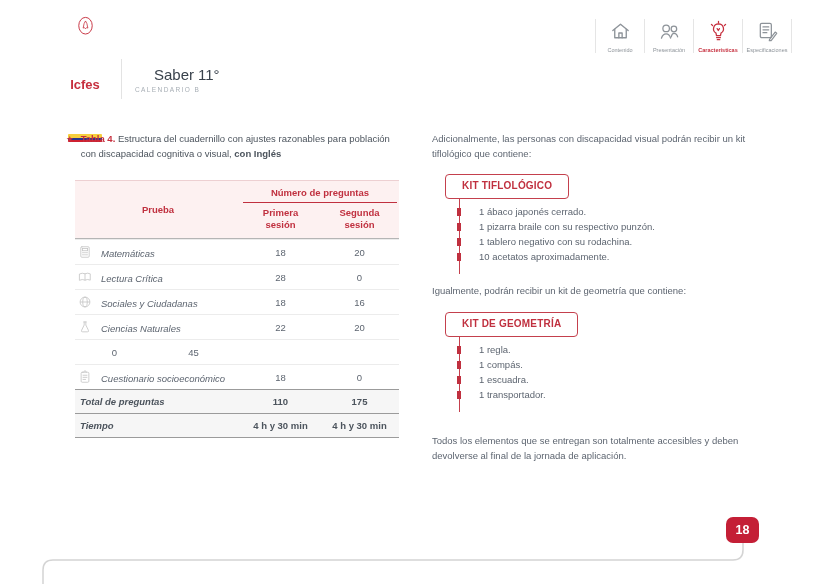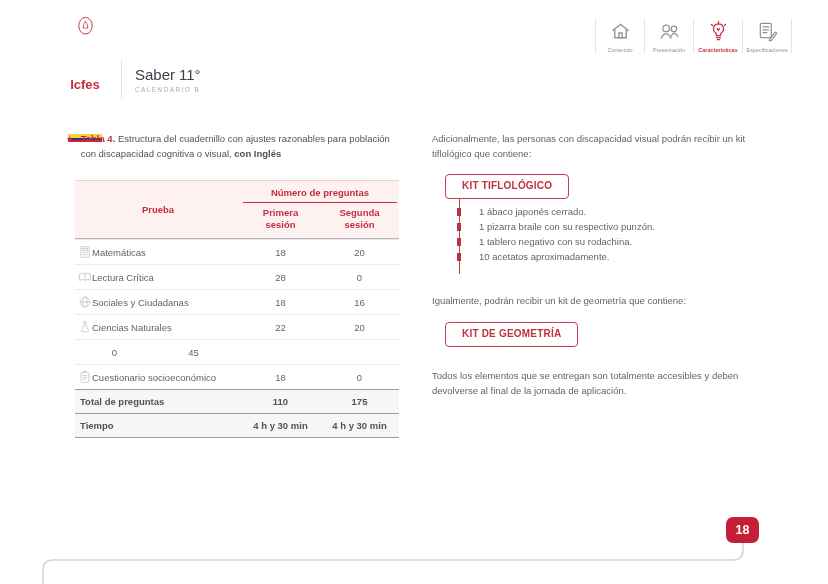--- a/index.html
+++ b/index.html
@@ -9,21 +9,21 @@
   
   .logo-block { position:absolute; left:58px; top:16px; display:flex; align-items:center; }
   .logo-left { display:flex; flex-direction:column; align-items:center; width:54px;gap:40px; }
   .logo-brand { font-size:13px; font-weight:bold; color:#c62f3e; line-height:1; margin-top:1px; }
   .flag { display:flex; flex-direction:column; width:34px; margin-top:3px; border-radius:1px; overflow:hidden; }
   .flag .fy { height:4px; background:#f6cf3d; }
   .flag .fb { height:2px; background:#27348b; }
   .flag .fr { height:2px; background:#cf2030; }
   .logo-divider { width:1px; height:40px; background:#e3e3e3; margin:0 13px 0 9px; }
   .product-title { font-size:15px; color:#39424c; }
-  .product-title .pfx { margin-right:4px; }
+  .product-title .pfx { margin-right:4px;margin-left:19px; }
   .product-title .num { font-weight:normal; }
   .product-sub { font-size:6.5px; letter-spacing:1.4px; color:#a7aeb5; margin-top:3px; }
 
   .nav { position:absolute; right:36px; top:19px; display:flex; }
   .nav-item { width:48px; display:flex; flex-direction:column; align-items:center; padding-top:1px;
               border-left:1px solid #e5e5e5; cursor:pointer; }
   .nav-item:last-child { border-right:1px solid #e5e5e5; }
   .nav-item svg { width:23px; height:23px; }
   .nav-label { font-size:5.5px; color:#8d9399; margin-top:4px; white-space:nowrap; }
   .nav-item.active .nav-label { color:#c62f3e; font-weight:bold; }
@@ -38,38 +38,38 @@
 
   .tbl { margin:19px 0 0 15px; width:324px; font-size:9.5px; color:#5d6570; }
   .tbl-head { background:#fdf1f1; border-top:1px solid #edd0d2; border-bottom:1px solid #b5b5b5; display:flex; }
   .th-prueba { width:166px; display:flex; align-items:center; justify-content:center; color:#c0303f; font-weight:bold; }
   .th-right { width:158px; }
   .th-group { text-align:center; color:#c0303f; font-weight:bold; padding:6px 0 4px; border-bottom:1px solid #c0303f; margin:0 2px; }
   .th-sessions { display:flex; }
   .th-s { width:79px; text-align:center; color:#c0303f; font-weight:bold; padding:4px 9px 7px; box-sizing:border-box; line-height:1.25; }
   .row { display:flex; align-items:center; height:24px; border-top:1px solid #ececec; }
   .row:first-of-type { border-top:none; }
-  .c1 { width:166px; display:flex; align-items:center; padding-left:3px; box-sizing:border-box; }
+  .c1 { width:166px; display:flex; align-items:flex-end; gap:9px; padding-left:3px; box-sizing:border-box;font-style:italic; }
   .c1 svg { width:14px; height:14px; flex:none; }
   .c2, .c3 { width:79px; text-align:center; }
   .sum-row { display:flex; align-items:center; height:23px; background:#f6f6f6; font-weight:bold; color:#4c545d; border-top:1px solid #9b9b9b; }
   .sum-row:last-child { border-bottom:1px solid #9b9b9b; }
   .sum-row .c1 { padding-left:5px; }
 
   
   .right-col { position:absolute; left:432px; top:131px; width:352px; font-size:9.5px; line-height:1.6; color:#5d6570; }
   .kit { margin:13px 0 0 13px; }
   .kit-badge { display:inline-block; border:1.2px solid #c4404d; border-radius:4px; padding:3px 16px 4px;
                color:#c0303f; font-weight:bold; font-size:10px; letter-spacing:0.2px; background:#fff;
                position:relative; z-index:1; }
   .kit-list { position:relative; margin-left:14px; padding:5px 0 10px 20px; }
   .kit-list::before { content:''; position:absolute; left:0; top:-6px; bottom:0; width:1.3px; background:#c4404d; }
   .kit-item { position:relative; line-height:15px; }
   .kit-item::before { content:''; position:absolute; left:-22px; top:4px; width:4px; height:8px; background:#c0303f; }
-  .para2 { margin-top:19px; }
+  .para2 { margin-top:9px; }
   .para3 { margin-top:21px; }
 
   
   .footer-curve { position:absolute; left:0; bottom:0; width:828px; height:70px; pointer-events:none; }
   .page-badge { position:absolute; left:726px; top:517px; width:33px; height:26px; background:#c41f36;
                 border-radius:7px; color:#ffffff; font-weight:bold; font-size:12.5px;
                 display:flex; align-items:center; justify-content:center; }
 </style>
 </head>
 <body>
@@ -246,20 +246,26 @@
         <div class="kit-item">1 pizarra braile con su respectivo punzón.</div>
         <div class="kit-item">1 tablero negativo con su rodachina.</div>
         <div class="kit-item">10 acetatos aproximadamente.</div>
       </div>
     </div>
 
     <p class="para2" style="margin-bottom:0;">Igualmente, podrán recibir un kit de geometría que contiene:</p>
 
     <div class="kit">
       <span class="kit-badge">KIT DE GEOMETRÍA</span>
+      <div class="kit-list">
+        <div class="kit-item">1 regla.</div>
+        <div class="kit-item">1 compás.</div>
+        <div class="kit-item">1 escuadra.</div>
+        <div class="kit-item">1 transportador.</div>
+      </div>
     </div>
 
     <p class="para3" style="margin-bottom:0;">Todos los elementos que se entregan son totalmente accesibles y deben devolverse al final de la jornada de aplicación.</p>
   </div>
 
   <svg class="footer-curve" viewBox="0 0 828 70">
     <path d="M743 29 L743 36 Q743 46 733 46 L53 46 Q43 46 43 56 L43 70" fill="none" stroke="#d4d4d4" stroke-width="1.5"></path>
   </svg>
   <div class="page-badge">18</div>
 

